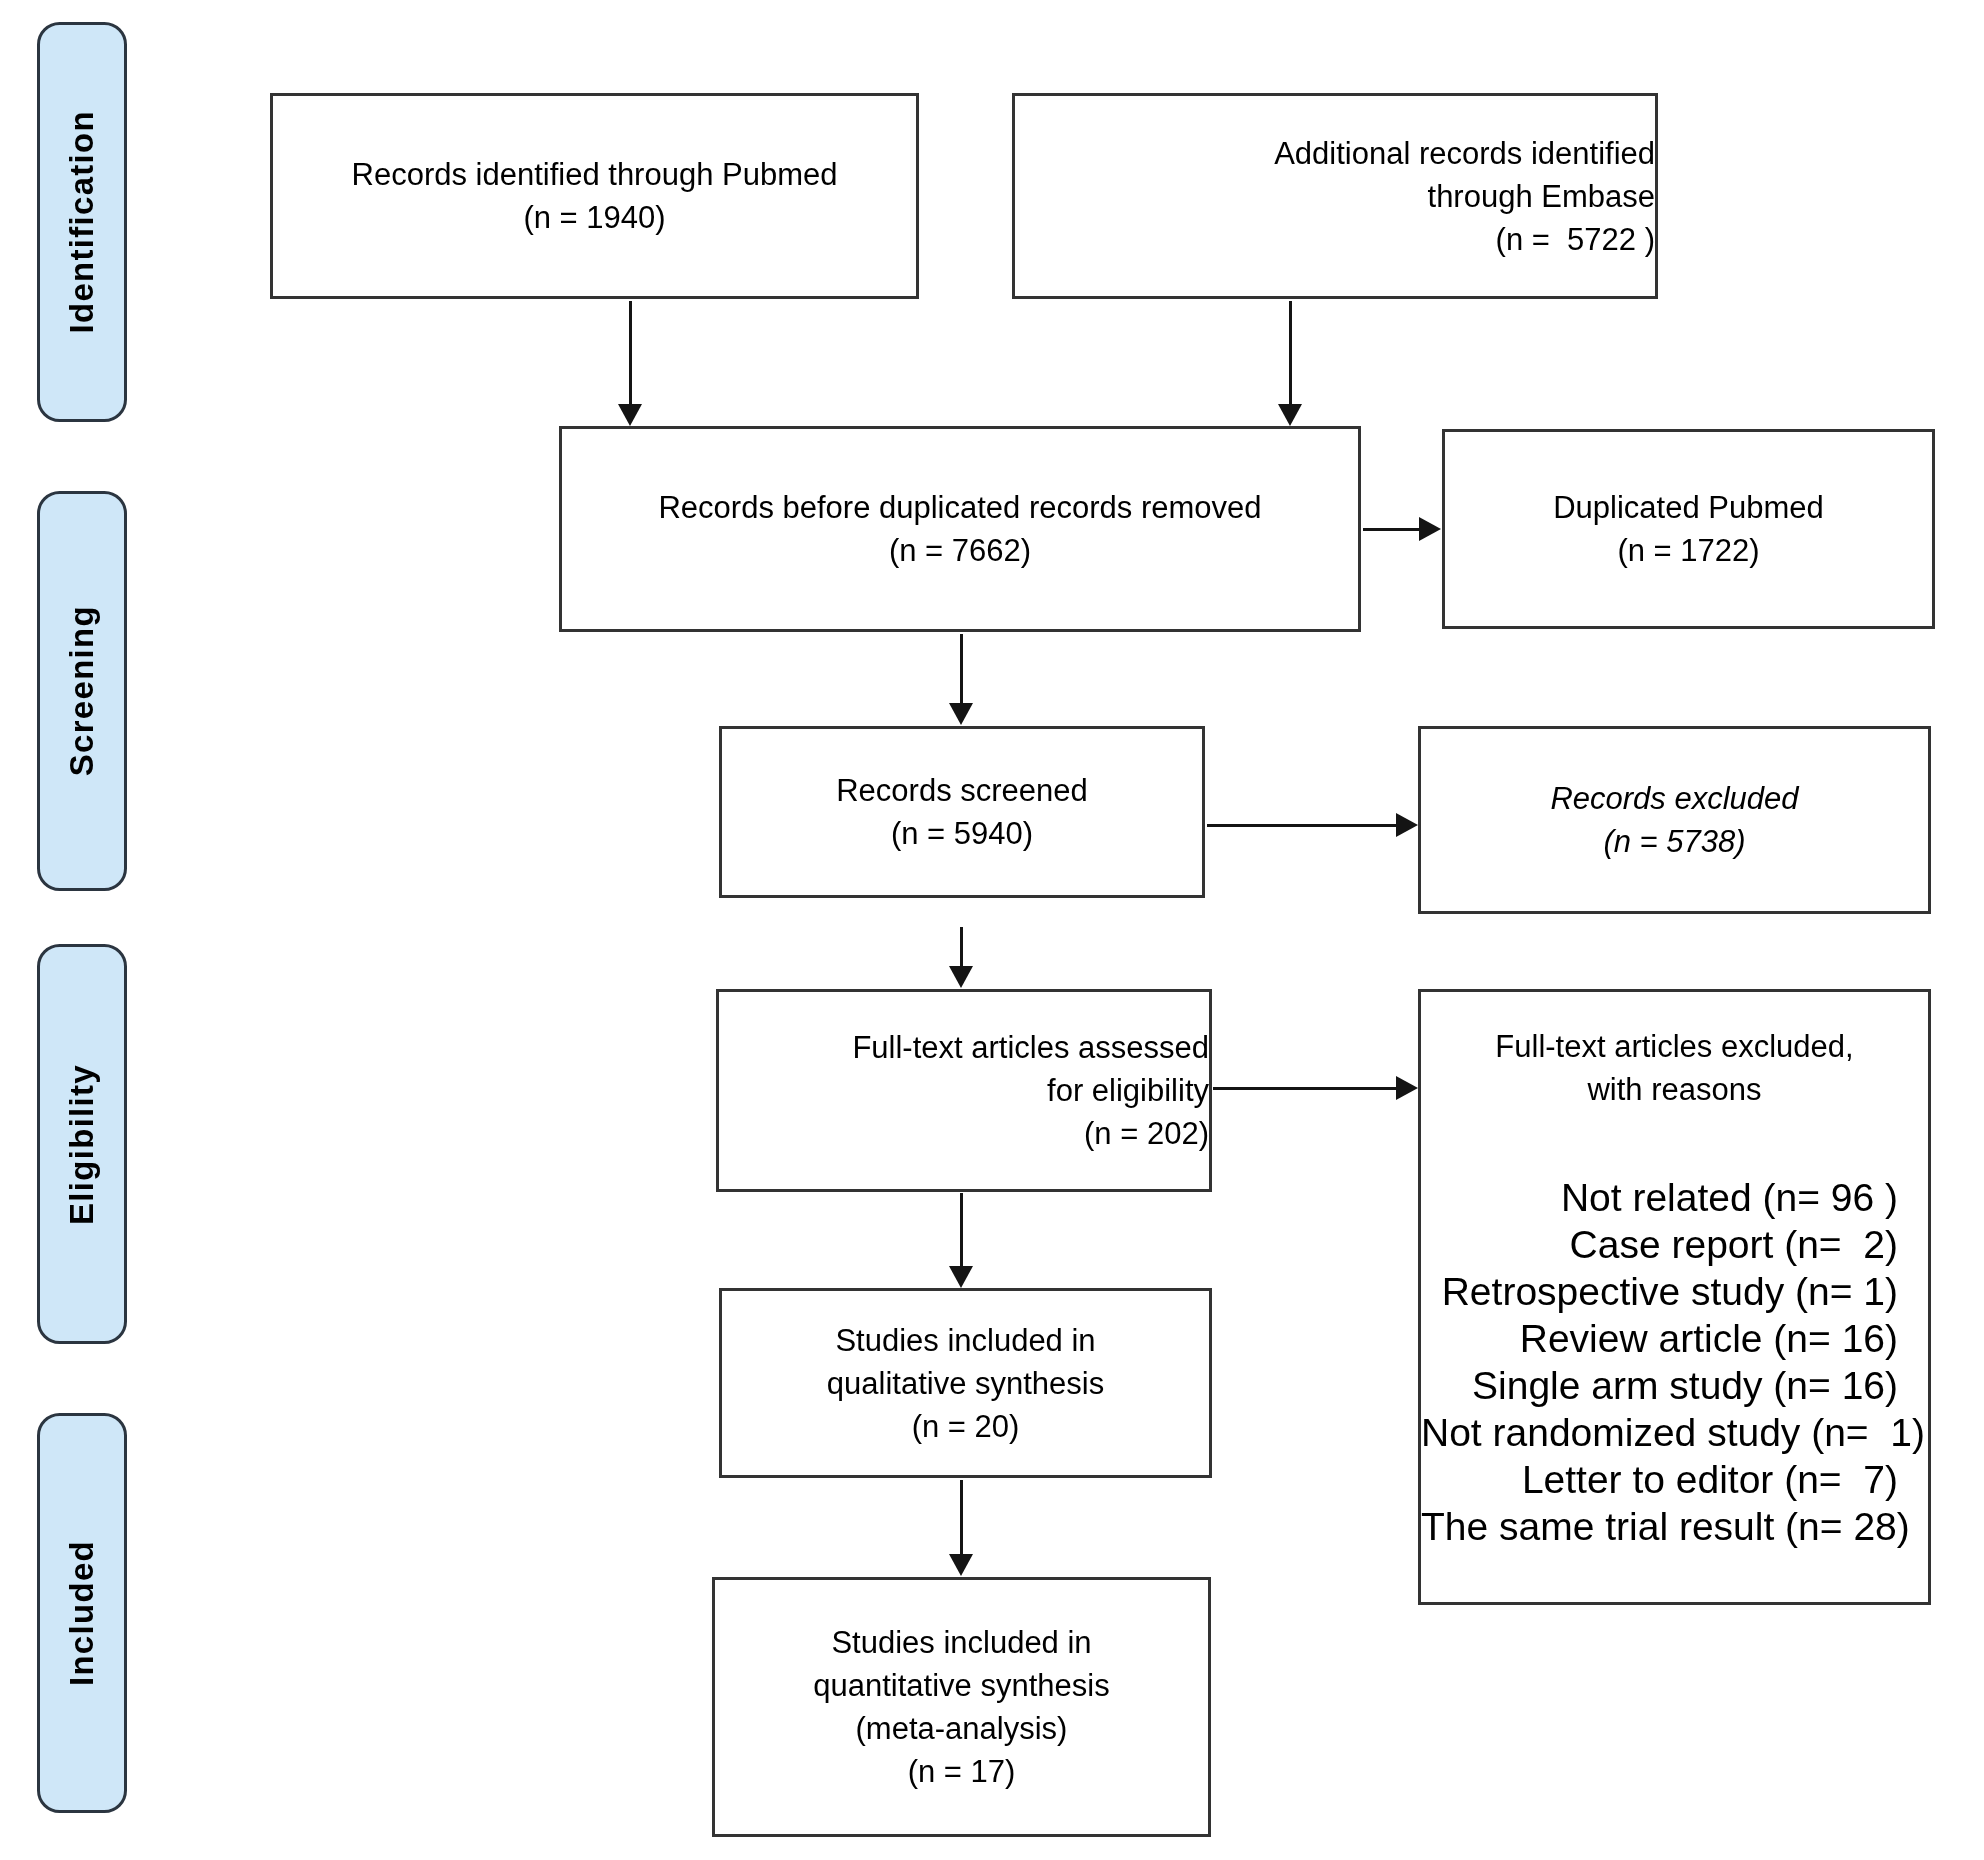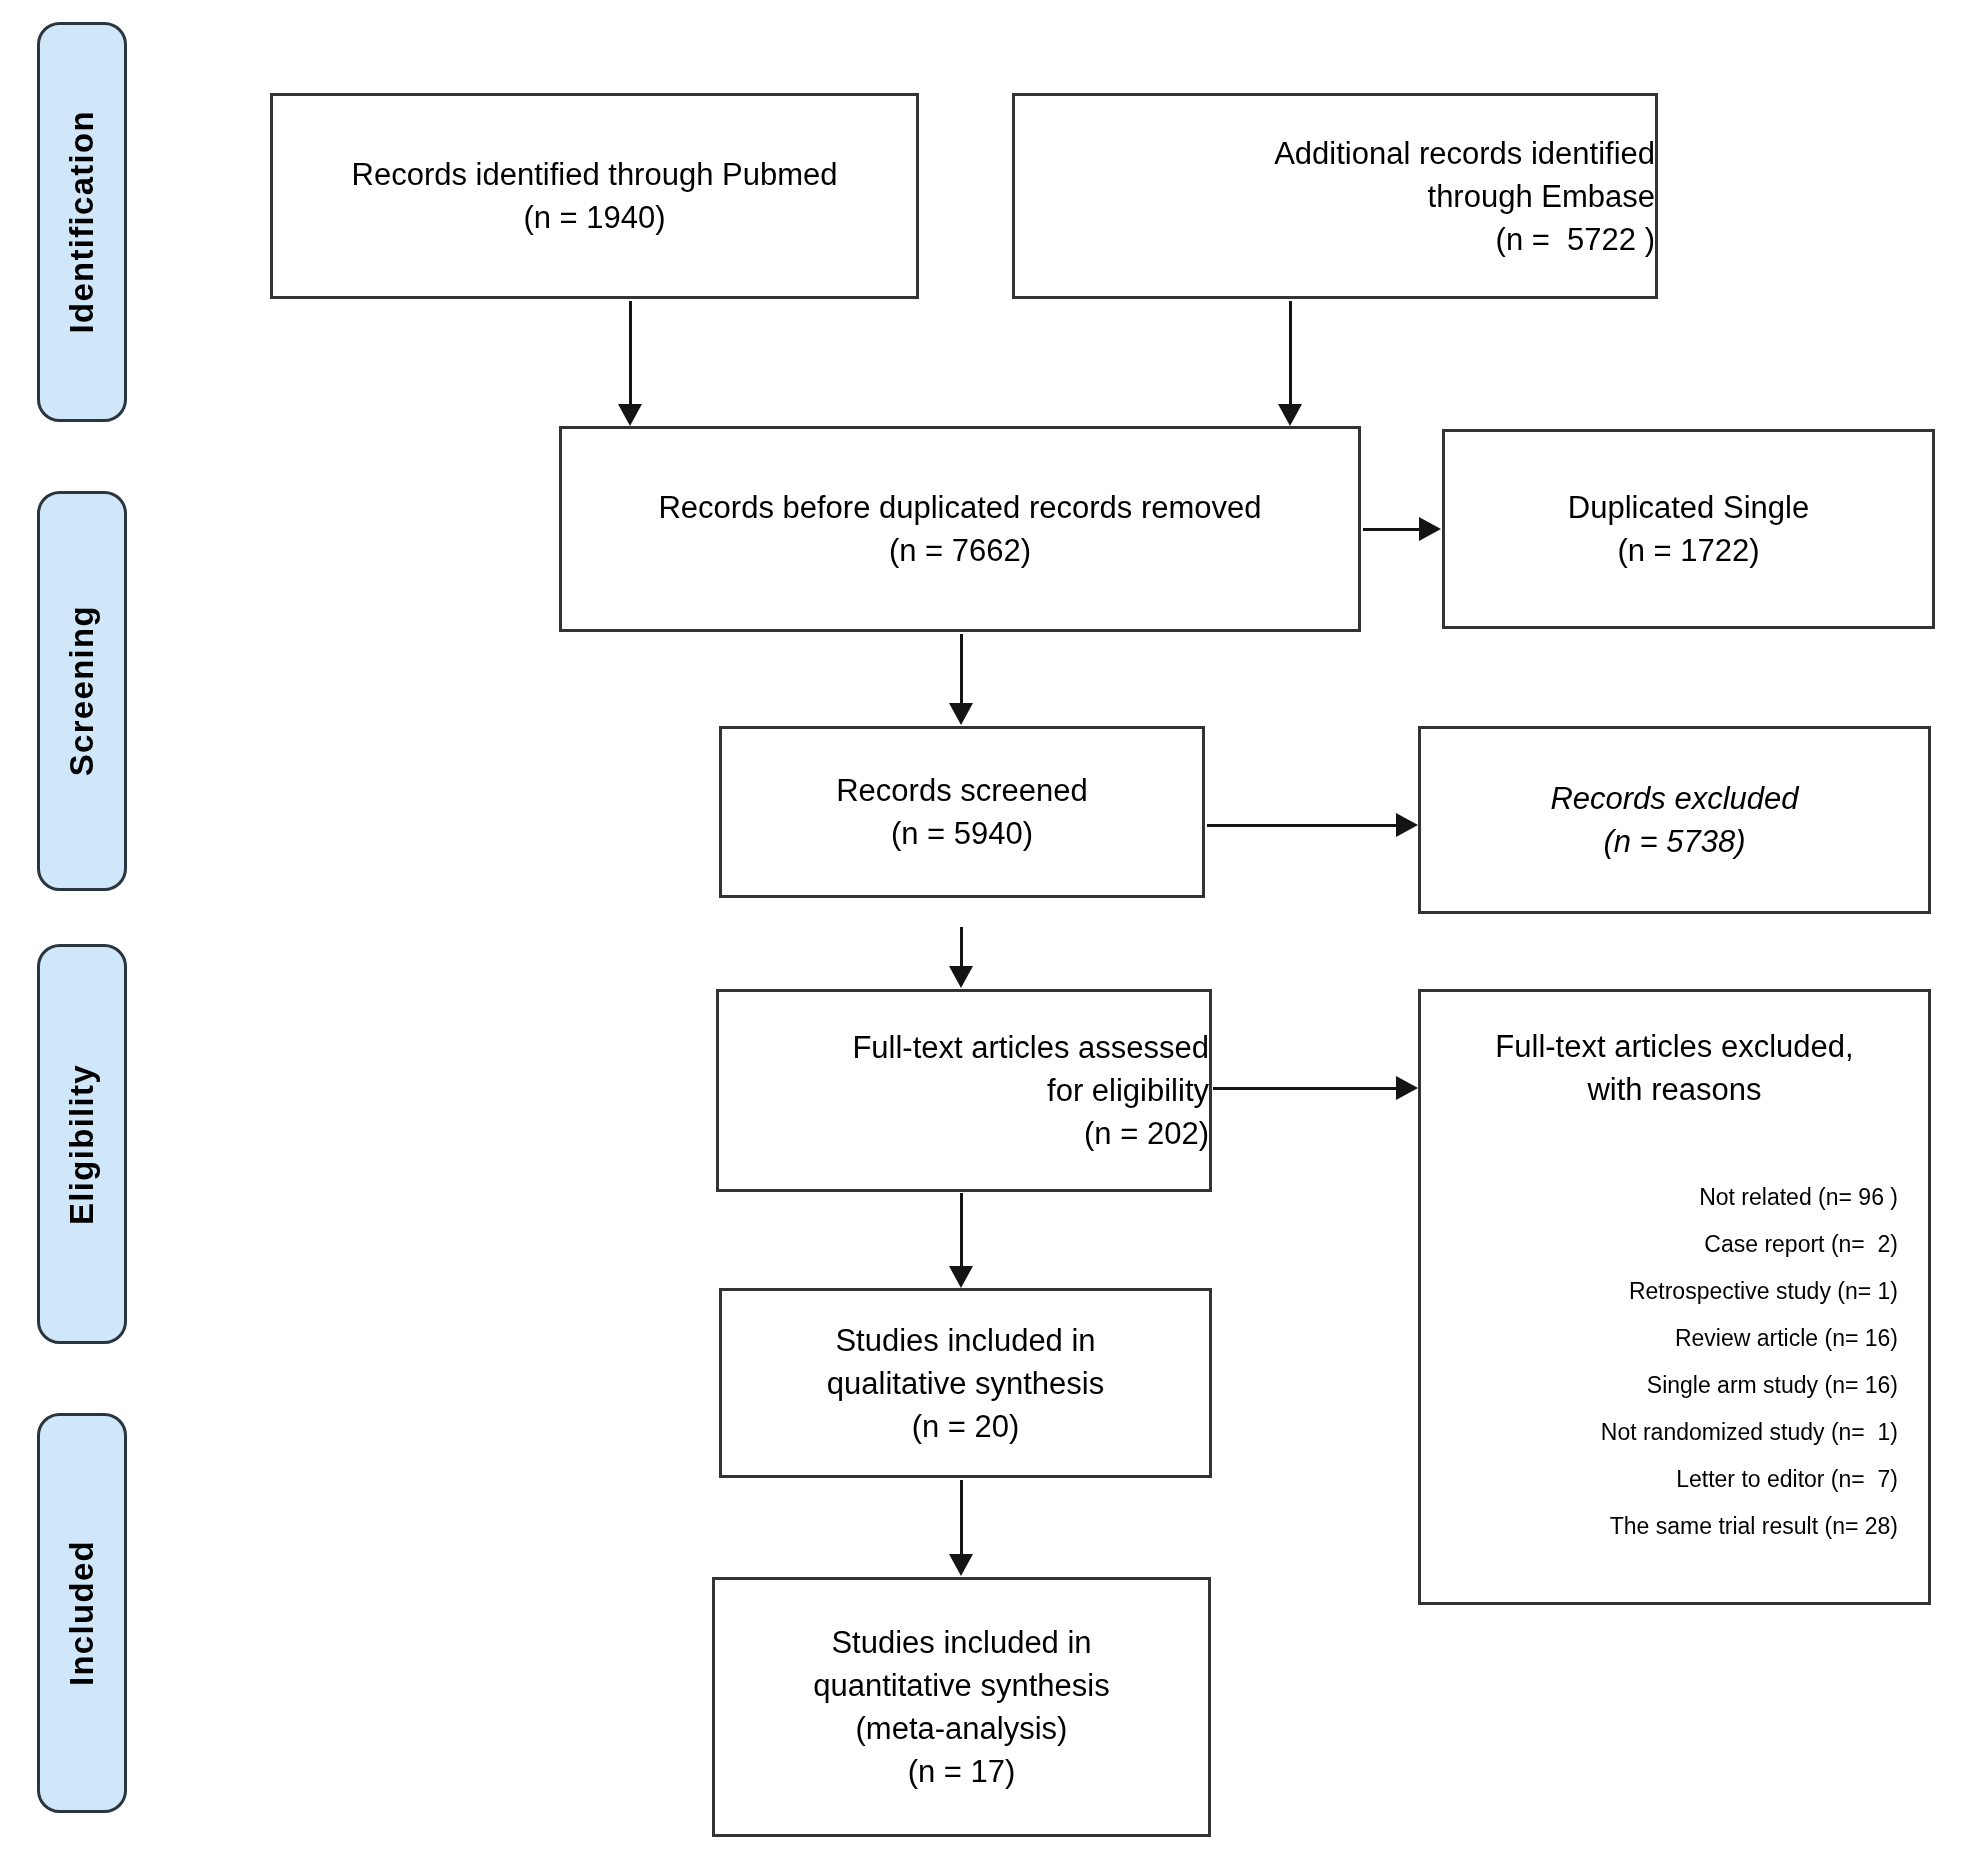--- a/index.html
+++ b/index.html
@@ -58,21 +58,21 @@
   .fbox.reasons-box {
     justify-content: flex-start;
     padding-top: 33px;
   }
   .reasons-spacer { height: 63px; flex: none; }
   .reasons-list {
     width: 100%;
     box-sizing: border-box;
     padding-right: 30px;
     text-align: right;
-    font-size: 23px;
+    font-size: 39px;
     line-height: 47px;
   }
   .reason-line { white-space: pre; }
   
   .vline { position: absolute; width: 3.3px; background: #141414; }
   .hline { position: absolute; height: 3.3px; background: #141414; }
   .head-down {
     position: absolute; width: 0; height: 0;
     border-left: 12.7px solid transparent;
     border-right: 12.7px solid transparent;
@@ -113,21 +113,21 @@
     <div class="line">through Embase</div>
     <div class="line">(n =  5722 )</div>
   </div>
 
   <div class="fbox" style="left:559px; top:426px; width:802px; height:206px;">
     <div class="line">Records before duplicated records removed</div>
     <div class="line">(n = 7662)</div>
   </div>
 
   <div class="fbox" style="left:1442px; top:429px; width:493px; height:200px;">
-    <div class="line">Duplicated Single</div>
+    <div class="line">Duplicated Pubmed</div>
     <div class="line">(n = 1722)</div>
   </div>
 
   <div class="fbox" style="left:719px; top:726px; width:486px; height:172px;">
     <div class="line">Records screened</div>
     <div class="line">(n = 5940)</div>
   </div>
 
   <div class="fbox" style="left:1418px; top:726px; width:513px; height:188px;font-style:italic;">
     <div class="line">Records excluded</div>

